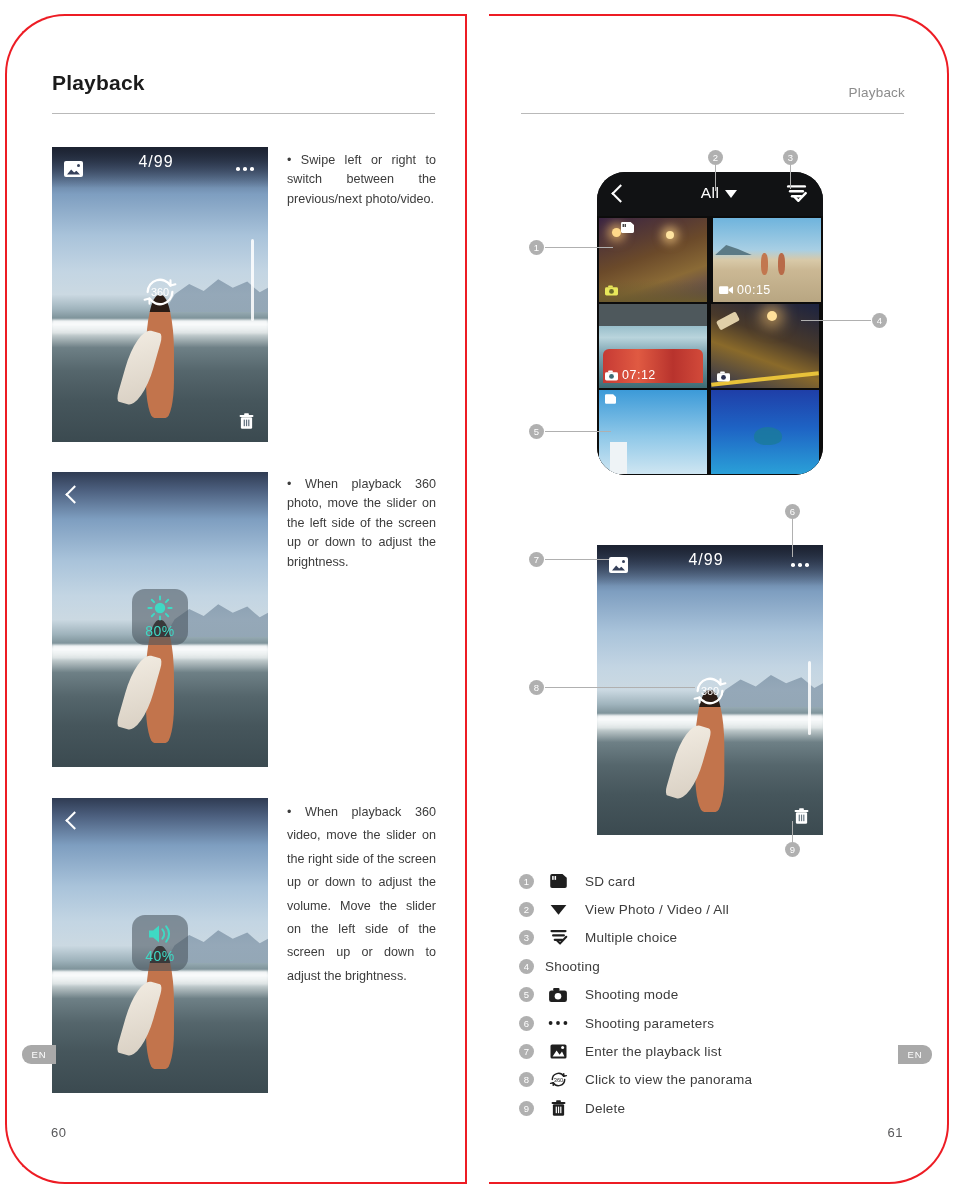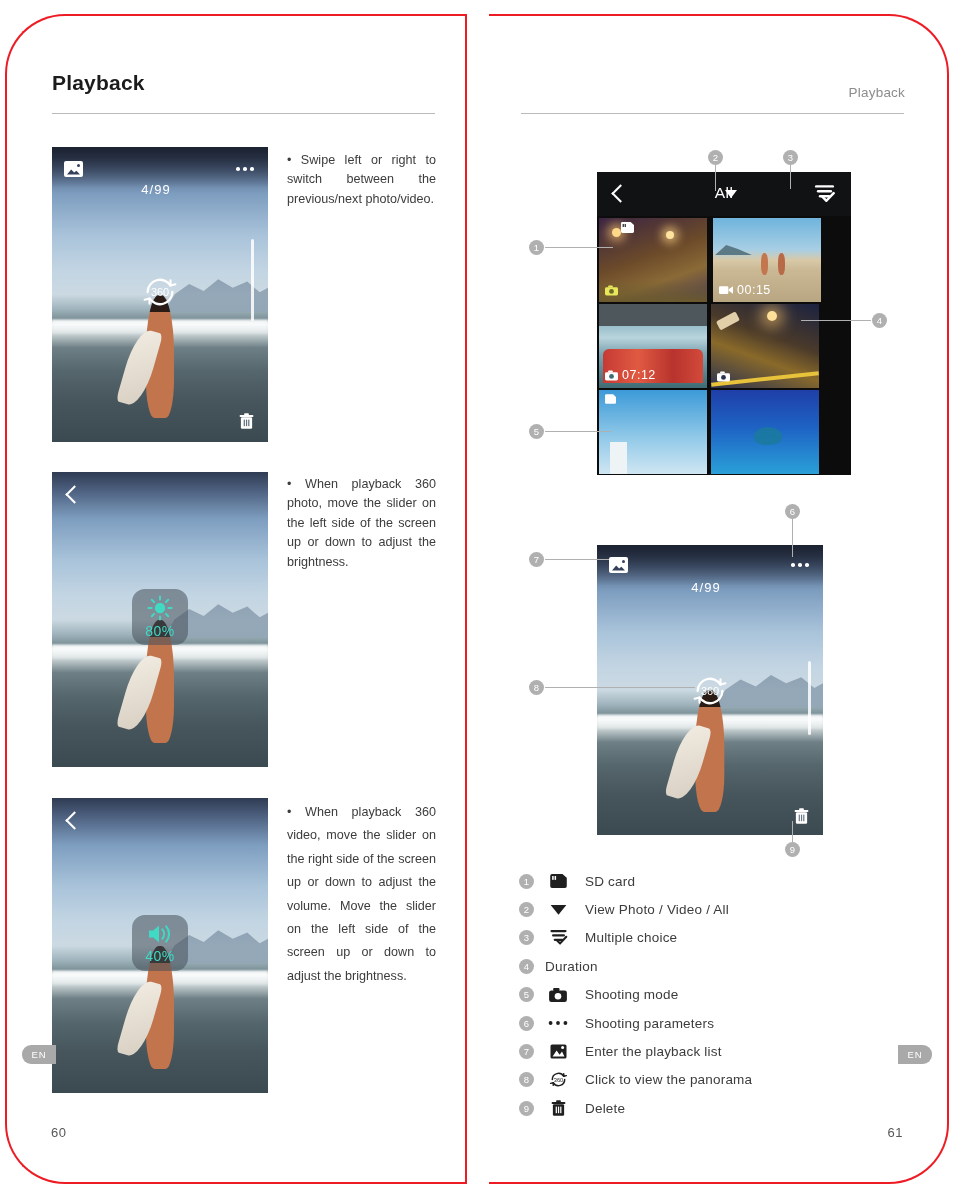--- a/index.html
+++ b/index.html
@@ -112,21 +112,21 @@
     border-radius: 55% 12% 55% 12%;
     transform: rotate(16deg);
   }
 
   .mock-topbar {
     position: absolute; left: 0; right: 0; top: 0; height: 14%;
     background: linear-gradient(to bottom, rgba(26,32,46,.92), rgba(26,32,46,0));
   }
   .mock-counter {
     position: absolute; left: 0; right: 8px; top: 6px;
-    text-align: center; color: #fff; font-size: 13px; letter-spacing: 1px; margin-top: 29px;
+    text-align: center; color: #fff; font-size: 16px; letter-spacing: 1px;
   }
   .ic { position: absolute; }
   .ic-gallery {
     width: 19px; height: 16px; background: #fff; border-radius: 2px;
   }
   .ic-gallery::after {
     content: ""; position: absolute; left: 3px; bottom: 2.5px;
     width: 13px; height: 7px; background: #35405a;
     clip-path: polygon(0 100%, 32% 30%, 55% 72%, 72% 45%, 100% 100%);
   }
@@ -307,21 +307,21 @@
 
     <div class="lang-tab l">EN</div>
     <div class="page-num l">60</div>
   </div>
 
   <div class="page right">
 
     <div class="page-header-right">Playback</div>
     <div class="rule r"></div>
 
-    <div class="mock" style="left:108px; top:158px; width:254px; height:303px;">
+    <div class="mock" style="left:108px; top:158px; width:226px; height:303px;border-radius:28px;">
 
       <div class="grid-head">
         <div class="ic ic-back" style="left:17px; top:15px;"></div>
         <div class="title">All</div>
         <div class="caret-down" style="left:128px; top:18px;"></div>
         <svg style="position:absolute; right:16px; top:12px; width:21px; height:20px;" viewBox="0 0 22 21">
           <rect x="1" y="1.2" width="20" height="2.6" rx="1.3" fill="#fff"></rect>
           <rect x="3" y="6.4" width="16" height="2.6" rx="1.3" fill="#fff"></rect>
           <rect x="5" y="11.6" width="12" height="2.6" rx="1.3" fill="#fff"></rect>
           <path d="M9 13.6l4 4 7.6-8" fill="none" stroke="#fff" stroke-width="2.6" stroke-linecap="round" stroke-linejoin="round"></path>
@@ -504,21 +504,21 @@
               <rect x="3" y="6.6" width="16" height="2.8" rx="1.4" fill="#1f1f1f"></rect>
               <rect x="5" y="12" width="12" height="2.8" rx="1.4" fill="#1f1f1f"></rect>
               <path d="M9 13.8l4 4 7.6-8.2" fill="none" stroke="#1f1f1f" stroke-width="2.6" stroke-linecap="round" stroke-linejoin="round"></path>
             </svg>
         </span>
         <span class="lbl">Multiple choice</span>
       </div>
 
       <div class="legend-row noicon">
         <span class="num">4</span>
-        <span class="lbl">Duration</span>
+        <span class="lbl">Shooting</span>
       </div>
 
       <div class="legend-row">
         <span class="num">5</span>
         <span class="gi">
           <svg width="18" height="14" viewBox="0 0 14 11">
               <rect x="0" y="2" width="14" height="9" rx="1.8" fill="#1f1f1f"></rect>
               <rect x="3.2" y="0" width="5" height="2.4" rx="0.8" fill="#1f1f1f"></rect>
               <circle cx="7" cy="6.5" r="2.6" fill="#fff"></circle>
             </svg>

